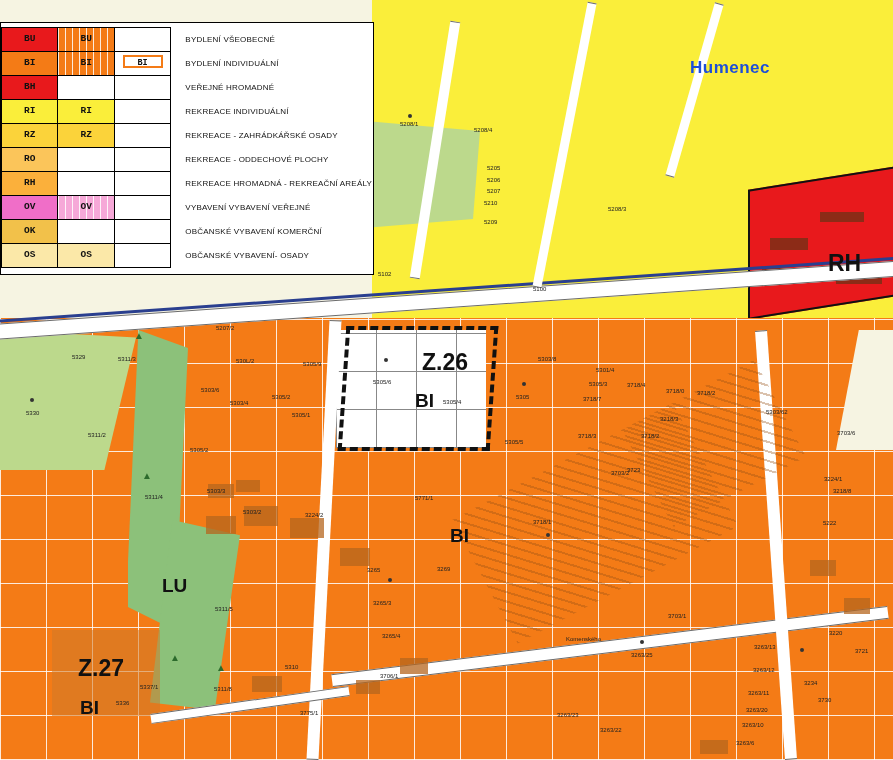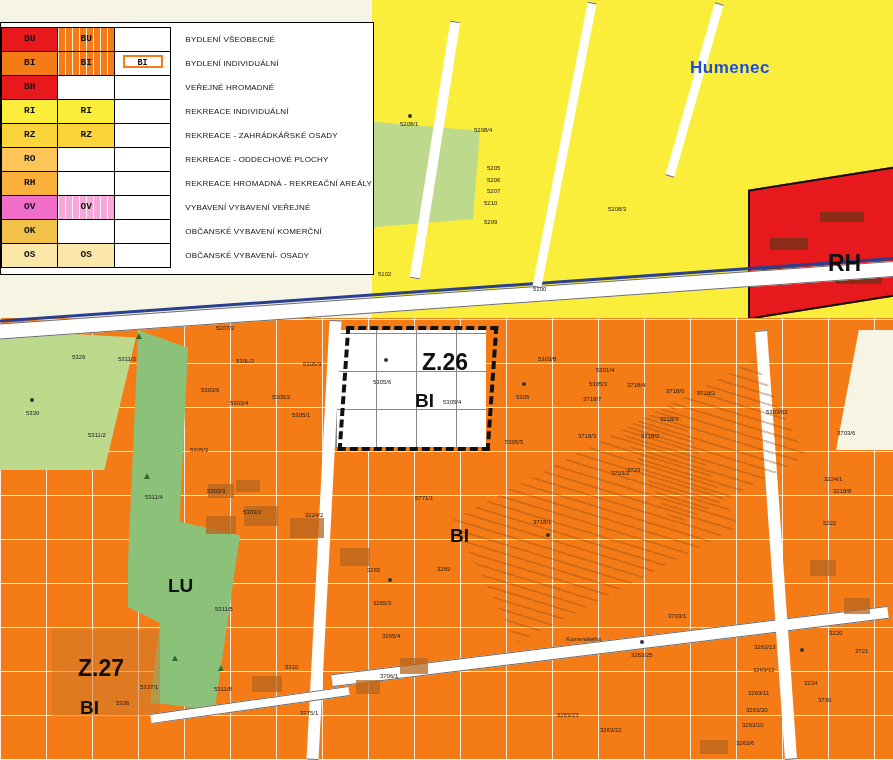--- a/index.html
+++ b/index.html
@@ -269,21 +269,21 @@
 
     <div id="place-labels">
         <div class="maplabel lbl-place" style="left: 690px; top: 58px;">Humenec</div>
       </div>
     <div id="zone-labels">
         <div class="maplabel lbl-zone-big" style="left: 410px; top: 349px; margin-left: 12px;">Z.26</div>
         <div class="maplabel lbl-zone-mid" style="left: 415px; top: 390px;">BI</div>
         <div class="maplabel lbl-zone-big" style="left: 78px; top: 655px;">Z.27</div>
         <div class="maplabel lbl-zone-mid" style="left: 80px; top: 697px;">BI</div>
         <div class="maplabel lbl-zone-mid" style="left: 450px; top: 525px;">BI</div>
-        <div class="maplabel lbl-zone-mid" style="left: 168px; top: 575px;">LU</div>
+        <div class="maplabel lbl-zone-mid" style="left: 162px; top: 575px;">LU</div>
         <div class="maplabel lbl-zone-big" style="left: 828px; top: 250px;">RH</div>
       </div>
     <div id="parcel-codes">
         <div class="maplabel lbl-code" style="left: 400px; top: 121px;">5208/1</div>
         <div class="maplabel lbl-code" style="left: 474px; top: 127px;">5208/4</div>
         <div class="maplabel lbl-code" style="left: 487px; top: 165px;">5205</div>
         <div class="maplabel lbl-code" style="left: 487px; top: 177px;">5206</div>
         <div class="maplabel lbl-code" style="left: 487px; top: 188px;">5207</div>
         <div class="maplabel lbl-code" style="left: 608px; top: 206px;">5208/3</div>
         <div class="maplabel lbl-code" style="left: 484px; top: 200px;">5210</div>

